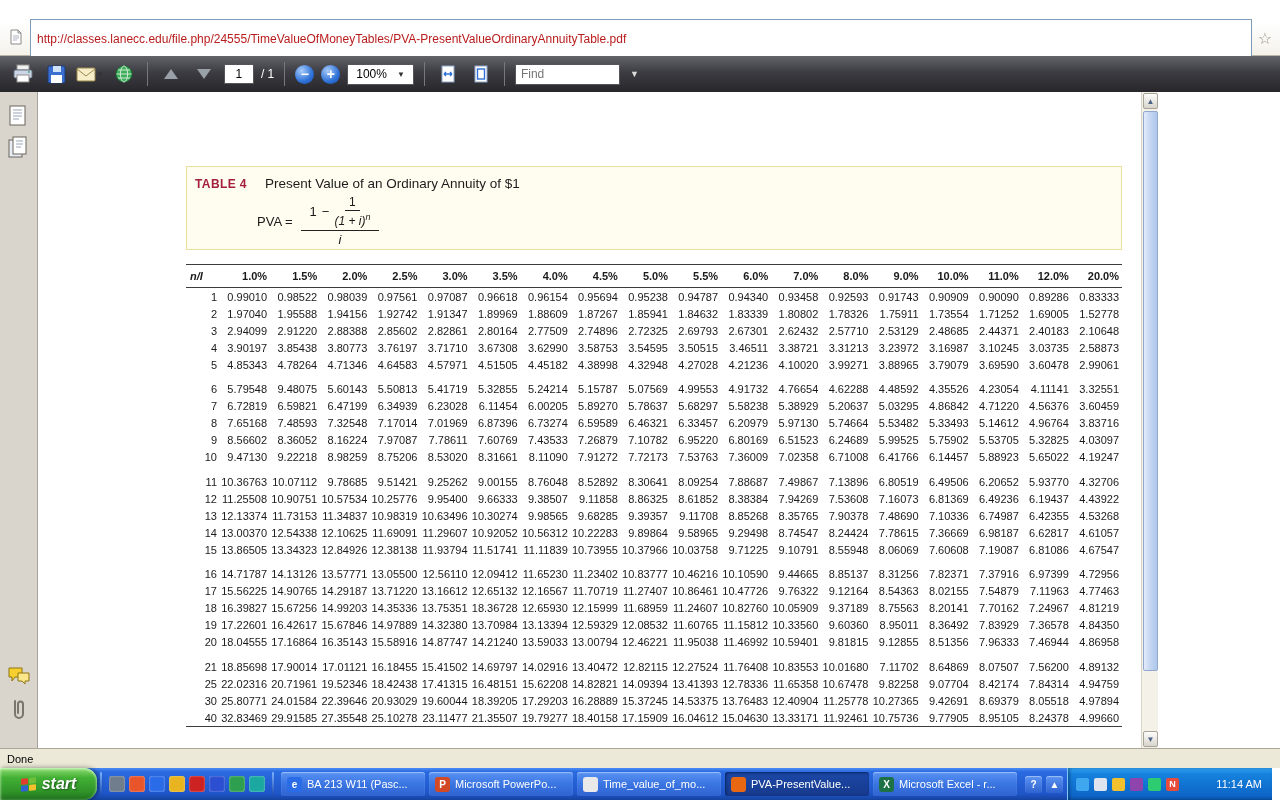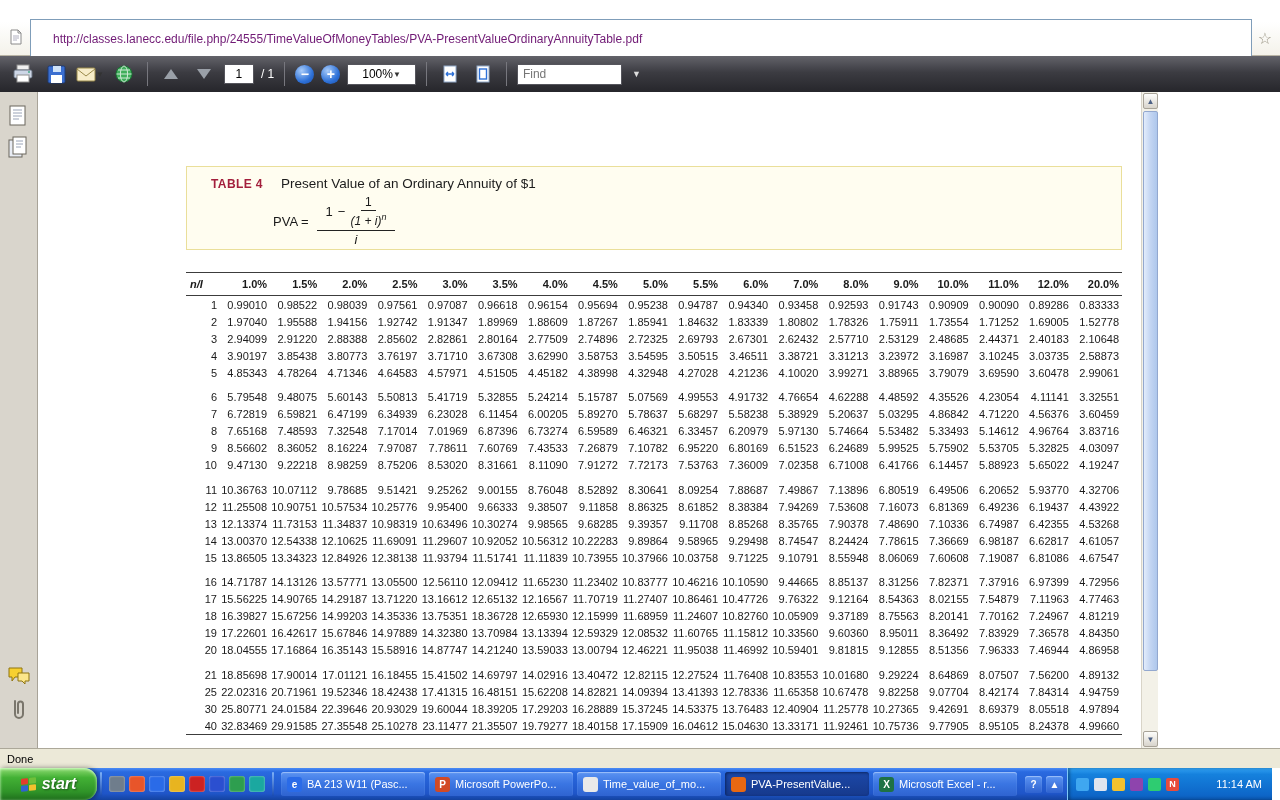--- a/index.html
+++ b/index.html
@@ -18,38 +18,38 @@
   .winbtn.close{background:linear-gradient(180deg,#f4a284,#e4593a 45%,#bf3815)}
   .min-g{width:8px;height:3px;background:#fff;margin-top:8px}
   .max-g{position:relative;width:11px;height:10px}
   .max-g::before{content:"";position:absolute;right:0;top:0;width:7px;height:6px;border:1px solid #fff}
   .max-g::after{content:"";position:absolute;left:0;bottom:0;width:7px;height:6px;border:1px solid #fff;background:#2e61cf}
 
   
   .urlrow{position:absolute;top:22px;left:0;right:0;height:34px;display:flex;align-items:center;gap:6px;padding:0 8px;
     background:linear-gradient(180deg,#fff,#f4f2ea);border-bottom:1px solid #b9b4a5}
   .doc-ic{flex:0 0 auto}
-  .url-input{flex:1;height:40px;border:1px solid #7f9db9;background:#fff;font-size:12px;padding:0 22px;color:#701a75;
+  .url-input{flex:1;height:40px;border:1px solid #7f9db9;background:#fff;font-size:12px;padding:0 6px;color:#b91c1c;
     font-family:"Liberation Sans",sans-serif}
   .star-btn{color:#9a9584;font-size:16px;line-height:16px;cursor:default}
 
   
   .pdfbar{position:absolute;top:56px;left:0;right:0;height:36px;display:flex;align-items:center;gap:7px;padding:0 10px;
     background:linear-gradient(180deg,#63636a 0%,#3c3c42 45%,#26262b 100%)}
   .tbtn{display:flex;align-items:center;justify-content:center;height:26px;min-width:26px;border-radius:3px;cursor:default}
   .sep{width:1px;height:24px;background:#77777e;margin:0 3px}
   .nav-arrow{width:0;height:0;border-left:7px solid transparent;border-right:7px solid transparent}
   .nav-up{border-bottom:10px solid #9aa0a8}
   .nav-down{border-top:10px solid #9aa0a8}
   .pg-input{width:30px;height:20px;border:1px solid #55555c;background:#fff;font-size:12px;text-align:center;
     font-family:"Liberation Sans",sans-serif}
   .pg-total{color:#fff;font-size:12px}
   .zoombtn{width:19px;height:19px;border-radius:50%;color:#fff;font-size:14px;font-weight:bold;display:flex;align-items:center;
     justify-content:center;background:radial-gradient(circle at 35% 30%,#a8ccfa,#2e71d8 60%,#1b4ea8);cursor:default;line-height:1}
-  .zoomsel{height:21px;background:#fff;border:1px solid #55555c;display:flex;align-items:center;padding:0 14px;
+  .zoomsel{height:21px;background:#fff;border:1px solid #55555c;display:flex;align-items:center;gap:10px;padding:0 8px;
     font-size:12px;color:#000;cursor:default}
   .caret{font-size:8px;color:#333}
   .find-input{width:105px;height:21px;border:1px solid #55555c;background:#fff;font-size:12px;padding:0 5px;
     font-family:"Liberation Sans",sans-serif}
   .find-caret{color:#ddd;font-size:9px;padding:0 3px;cursor:default}
 
   
   .content{position:absolute;top:92px;left:0;right:0;bottom:52px;display:flex}
   .sidebar{width:38px;background:#d9d5cc;border-right:1px solid #a8a398;position:relative;flex:0 0 auto}
   .side-ic{position:absolute;left:7px;cursor:default}
@@ -59,34 +59,34 @@
   .vscroll{position:absolute;top:0;bottom:0;left:1103px;width:17px;background:#f3f1e8;border-left:1px solid #d8d4c8}
   .vs-btn{position:absolute;left:1px;width:15px;height:16px;background:linear-gradient(180deg,#fdfdfb,#d8d4cc);
     border:1px solid #a8a398;border-radius:2px;display:flex;align-items:center;justify-content:center;
     font-size:8px;color:#4d6185;cursor:default}
   .vs-up{top:1px}.vs-down{bottom:1px}
   .vs-thumb{position:absolute;left:1px;width:15px;top:19px;height:560px;border-radius:2px;cursor:default;
     background:linear-gradient(90deg,#e2ecfb,#c3d5f2 50%,#aec7ec);border:1px solid #93a8cf}
 
   
   .doc{position:absolute;left:148px;top:74px;width:936px;color:#1a1a1a}
-  .callout{background:#fffdf0;border:1px solid #eadf9a;height:84px;padding:9px 24px}
+  .callout{background:#fffdf0;border:1px solid #eadf9a;height:84px;padding:9px 8px}
   .callout-head{display:flex;align-items:baseline;gap:18px}
   .tbl-label{color:#a31f3c;font-weight:bold;font-size:12px;letter-spacing:.4px}
   .tbl-title{font-size:13.5px;color:#1c1c1c}
   .formula{margin-top:4px;margin-left:62px;display:flex;align-items:center;gap:8px;font-size:13px}
   .frac{display:inline-flex;flex-direction:column;align-items:center}
   .fnum{display:flex;align-items:center;gap:5px;padding:0 9px 2px;border-bottom:1px solid #222}
   .fden{padding-top:1px;font-style:italic}
   .ifrac{display:inline-flex;flex-direction:column;align-items:center;font-size:12px}
   .inum{padding:0 4px 1px;border-bottom:1px solid #222}
   .iden{padding-top:1px;font-style:italic}
   .iden sup{font-size:9px;font-style:italic}
 
-  table.pva{border-collapse:collapse;table-layout:fixed;width:100%;margin-top:22px;font-size:11px;
+  table.pva{border-collapse:collapse;table-layout:fixed;width:100%;margin-top:14px;font-size:11px;
     border-bottom:1px solid #3c3c3c}
   .pva th,.pva td{text-align:right;padding:2.5px 3px 2.5px 0;line-height:12px;white-space:nowrap}
   .pva thead th{border-top:1px solid #3c3c3c;border-bottom:1px solid #3c3c3c;font-weight:bold;padding:5px 3px 5px 0}
   .pva thead th.corner{text-align:left;font-style:italic;padding-left:4px}
   .pva tbody tr.group-start td{padding-top:10px}
   .pva col.cn{width:34px}
 
   
   .statusbar{position:absolute;left:0;right:0;bottom:32px;height:20px;background:#ece9d8;border-top:1px solid #aca899;
     display:flex;align-items:center;padding:0 7px;font-size:11px;color:#000}
@@ -728,21 +728,21 @@
                 <td>16.18455</td>
                 <td>15.41502</td>
                 <td>14.69797</td>
                 <td>14.02916</td>
                 <td>13.40472</td>
                 <td>12.82115</td>
                 <td>12.27524</td>
                 <td>11.76408</td>
                 <td>10.83553</td>
                 <td>10.01680</td>
-                <td>9.29224</td>
+                <td>7.11702</td>
                 <td>8.64869</td>
                 <td>8.07507</td>
                 <td>7.56200</td>
                 <td>4.89132</td>
               </tr>
               <tr>
                 <td>25</td>
                 <td>22.02316</td>
                 <td>20.71961</td>
                 <td>19.52346</td>

